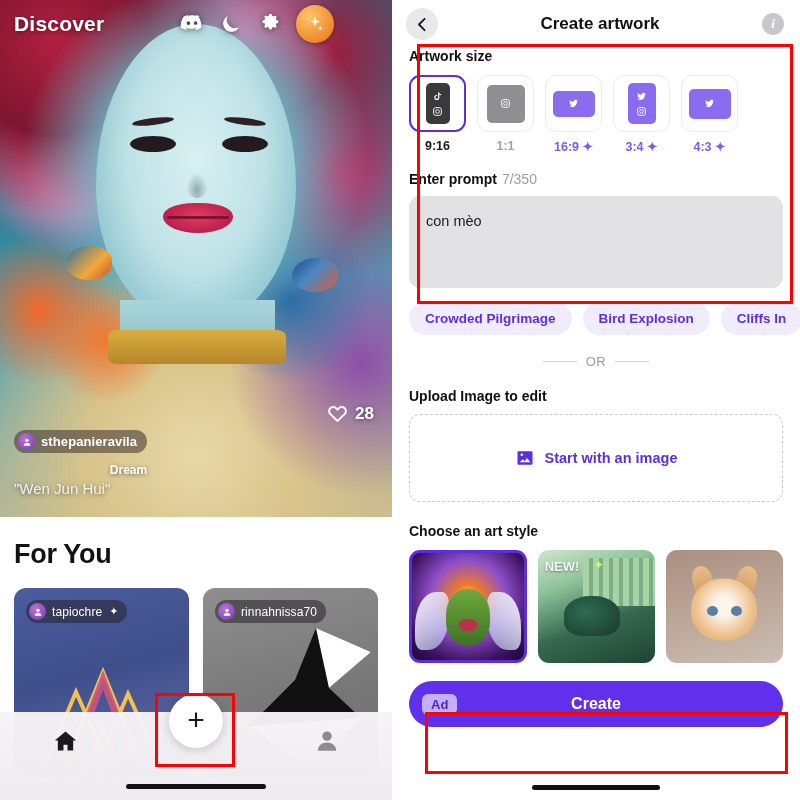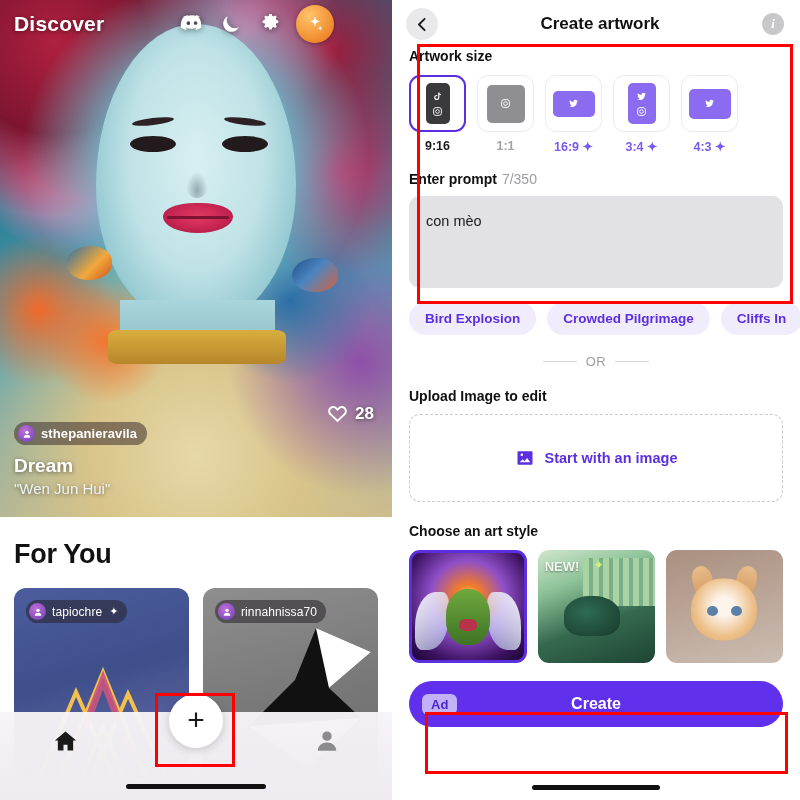--- a/index.html
+++ b/index.html
@@ -69,21 +69,21 @@
     background: radial-gradient(circle at 35% 30%, #ffc46b, #f08a2c 70%, #d9731f);
     display:flex; align-items:center; justify-content:center; box-shadow: 0 1px 5px rgba(0,0,0,.35); }
 
   .hero-meta { position: absolute; left: 14px; bottom: 20px; }
   .user-chip { display: inline-flex; align-items: center; gap: 6px; padding: 3px 10px 3px 4px;
     background: rgba(60,45,45,.55); border-radius: 14px; backdrop-filter: blur(2px); }
   .chip-av { width: 17px; height: 17px; border-radius: 50%;
     background: radial-gradient(circle at 40% 35%, #c06fd8, #6b3fb0); display:flex; align-items:center; justify-content:center; }
   .chip-av svg { width: 10px; height: 10px; }
   .chip-name { color: #fff; font-size: 13px; font-weight: bold; letter-spacing: .1px; }
-  .art-title { color: #fff; font-size: 19px; font-weight: bold; margin-top: 10px; text-shadow: 0 1px 4px rgba(0,0,0,.5); }
+  .art-title { color: #fff; font-size: 12px; font-weight: bold; margin-top: 10px; text-shadow: 0 1px 4px rgba(0,0,0,.5); text-align: right; }
   .art-sub { color: #eef3f5; font-size: 15px; margin-top: 3px; text-shadow: 0 1px 4px rgba(0,0,0,.5); }
   .likes { position: absolute; right: 18px; bottom: 93px; display: flex; align-items: center; gap: 7px;
     color: #fff; font-size: 17px; font-weight: bold; text-shadow: 0 1px 4px rgba(0,0,0,.5); }
 
   .foryou-wrap { padding: 22px 14px 0 14px; }
   .foryou-title { font-size: 27px; font-weight: bold; color: #111; letter-spacing: -.3px; }
   .cards { display: flex; gap: 14px; margin-top: 18px; }
   .card { position: relative; width: 176px; height: 190px; border-radius: 12px; overflow: hidden; }
   .card.one { background: linear-gradient(165deg,#4b5d9e 0%,#3f4f8c 45%,#6b6fa8 100%); }
   .card.two { background: linear-gradient(165deg,#8e8e8e 0%,#777 60%,#6d6d6d 100%); }
@@ -432,22 +432,22 @@
 
       <div class="sec-label prompt-label">
         <span>Enter prompt</span><span class="count">7/350</span>
       </div>
 
       <div class="prompt-box">
         <div class="prompt-text">con mèo</div>
       </div>
 
       <div class="chips">
+        <div class="chip">Crowded Pilgrimage</div>
         <div class="chip">Bird Explosion</div>
-        <div class="chip">Crowded Pilgrimage</div>
         <div class="chip">Cliffs In</div>
       </div>
 
       <div class="or-row">
         <div class="or-line"></div>
         <div class="or-txt">OR</div>
         <div class="or-line"></div>
       </div>
 
       <div class="sec-label upload-label">Upload Image to edit</div>

